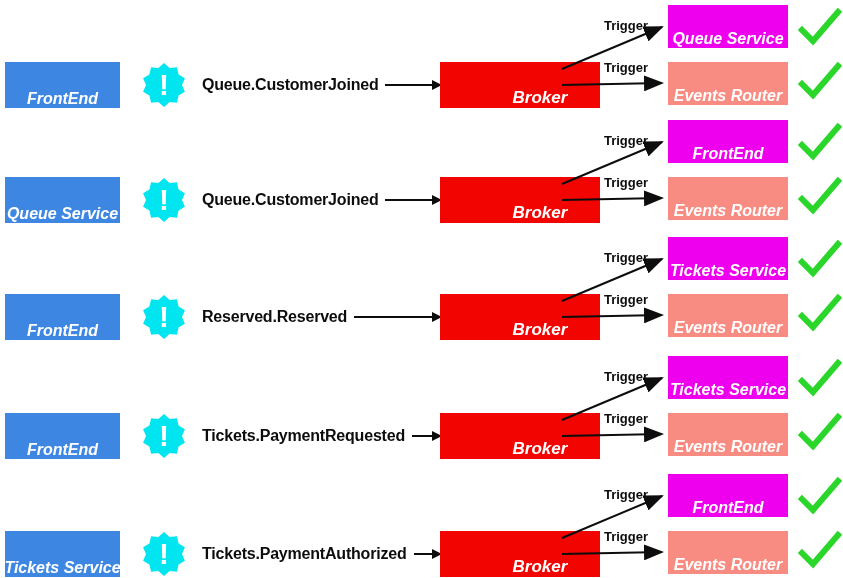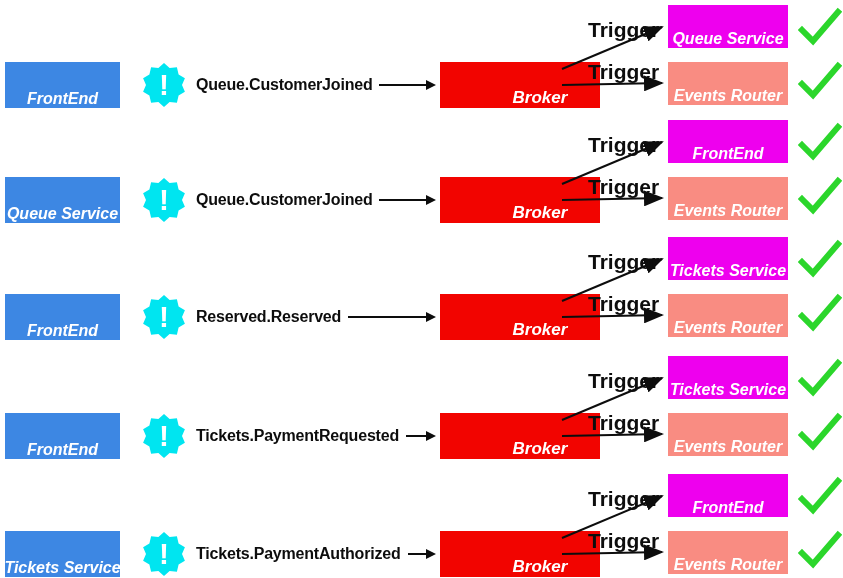--- a/index.html
+++ b/index.html
@@ -11,32 +11,32 @@
 
   .source{left:5px;top:57px;width:115px;height:46px;background:var(--source_blue,#3D87E3);}
   .broker{left:440px;top:57px;width:120px;height:46px;background:var(--broker_red,#F20400);padding-left:40px;}
   .broker .box-label{font-size:17px;}
 
   .badge{position:absolute;left:141px;top:57px;width:46px;height:46px;}
   .badge-burst{fill:var(--badge_cyan,#00E5F0);}
   .badge-mark{fill:#ffffff;font-weight:bold;font-size:30px;text-anchor:middle;
               font-family:"Liberation Sans",sans-serif;}
 
-  .event-flow{position:absolute;left:196px;top:57px;width:240px;height:46px;
+  .event-flow{position:absolute;left:202px;top:57px;width:240px;height:46px;
               display:flex;align-items:center;}
   .event-name{font-weight:bold;font-size:16px;color:#0d0d0d;white-space:nowrap;letter-spacing:-0.2px;}
   .conn{flex:1;min-width:10px;border-top:2px solid #0d0d0d;margin-left:7px;}
   .ah{width:0;height:0;border-left:10px solid #0d0d0d;
       border-top:5px solid transparent;border-bottom:5px solid transparent;}
 
   .fan{position:absolute;left:556px;top:0;width:116px;height:104px;overflow:visible;}
   .fan line{stroke:#0d0d0d;stroke-width:2;}
 
-  .trigger{position:absolute;width:60px;text-align:left;font-weight:bold;
-           font-size:21px;color:#0d0d0d;white-space:nowrap;}
+  .trigger{position:absolute;width:60px;text-align:right;font-weight:bold;
+           font-size:13px;color:#0d0d0d;white-space:nowrap;}
   .t-top{left:588px;top:13px;}
   .t-bot{left:588px;top:55px;}
 
   .target{left:668px;width:120px;height:43px;}
   .primary{top:0;background:var(--primary_magenta,#EE00EE);}
   .secondary{top:57px;background:var(--secondary_salmon,#F98C82);}
 
   .check{position:absolute;width:44px;height:40px;}
   .check polyline{fill:none;stroke:var(--check_green,#2BD62B);stroke-width:6;stroke-linecap:square;}
   .c-top{left:798px;top:2px;}

